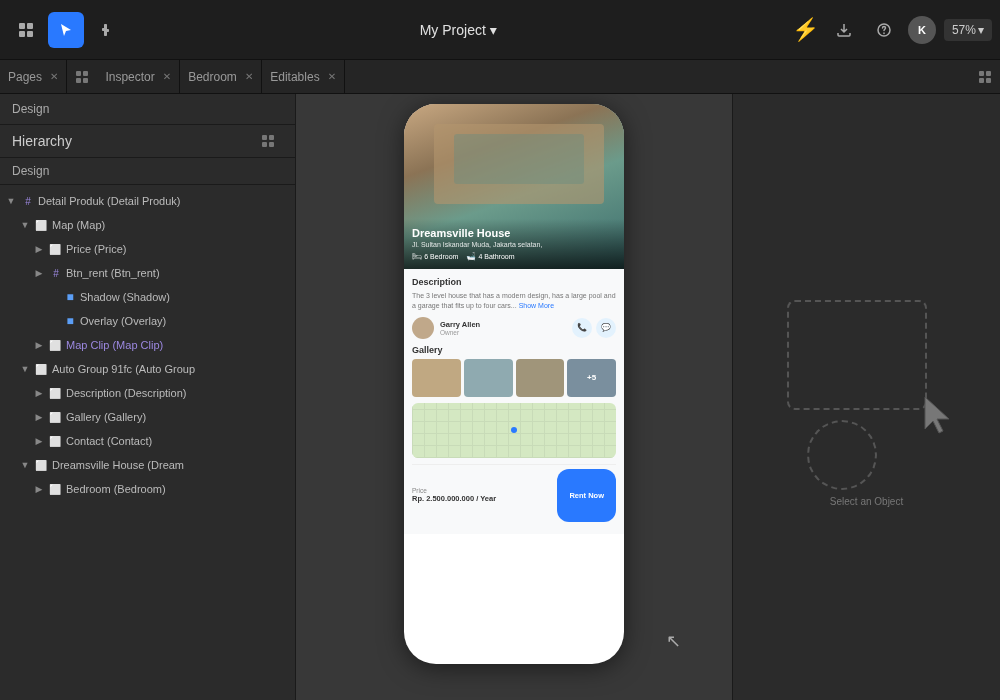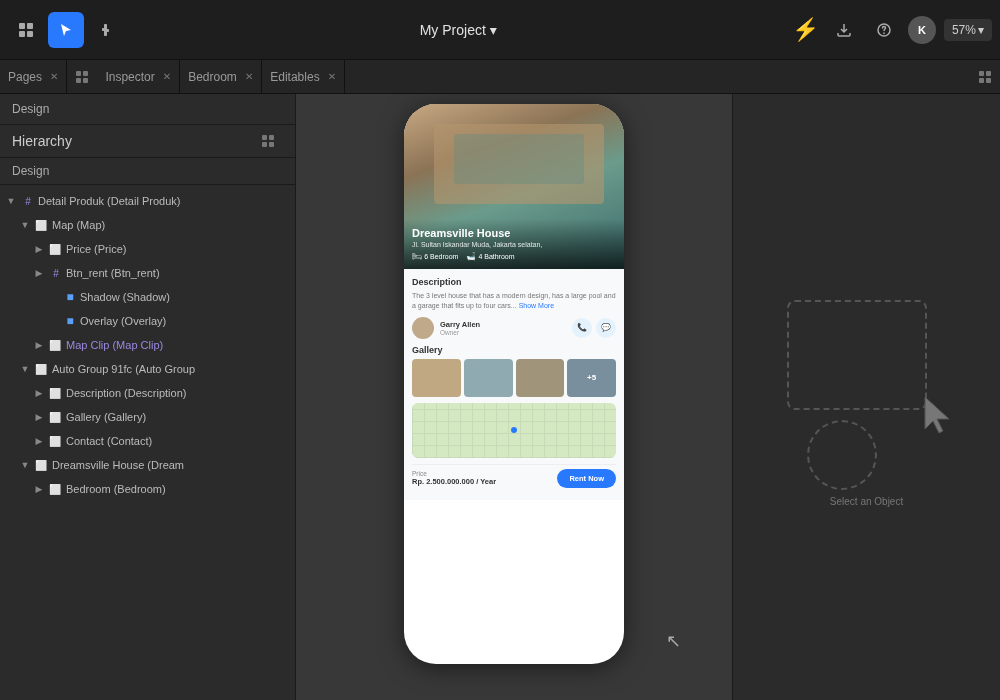--- a/index.html
+++ b/index.html
@@ -86,21 +86,21 @@
     .gallery-item:nth-child(4) { background: #7a8f9e; display: flex; align-items: center; justify-content: center; }
     .gallery-more { color: #fff; font-size: 8px; font-weight: 600; }
 
     .map-area { width: 100%; height: 55px; background: #d4e8c2; border-radius: 6px; margin-bottom: 6px; position: relative; overflow: hidden; }
     .map-bg { width: 100%; height: 100%; background: repeating-linear-gradient(0deg, #c8dbb8 0, #c8dbb8 1px, transparent 1px, transparent 12px), repeating-linear-gradient(90deg, #c8dbb8 0, #c8dbb8 1px, transparent 1px, transparent 12px); }
     .map-dot { position: absolute; top: 50%; left: 50%; transform: translate(-50%,-50%); width: 6px; height: 6px; background: #2979ff; border-radius: 50%; }
 
     .price-row { display: flex; align-items: center; justify-content: space-between; padding: 4px 0; border-top: 1px solid #eee; }
     .price-label { font-size: 6.5px; color: #888; }
     .price-value { font-size: 7.5px; font-weight: 600; color: #333; }
-    .rent-btn { background: #2979ff; color: #fff; border: none; border-radius: 12px; padding: 5px 12px; font-size: 7.5px; font-weight: 600; cursor: pointer; }
+    .rent-btn { background: #2979ff; color: #fff; border: none; border-radius: 12px; padding: 22px 12px; font-size: 7.5px; font-weight: 600; cursor: pointer; }
 
     
     #right-panel { width: 268px; background: #2b2b2b; border-left: 1px solid #1a1a1a; display: flex; flex-direction: column; align-items: center; justify-content: center; position: relative; }
     .select-object-area { display: flex; flex-direction: column; align-items: center; justify-content: center; gap: 16px; }
     .dashed-rect { width: 140px; height: 110px; border: 2px dashed #555; border-radius: 8px; position: relative; }
     .dashed-circle { width: 70px; height: 70px; border: 2px dashed #555; border-radius: 50%; position: absolute; bottom: -40px; left: 20px; }
     .select-label { color: #777; font-size: 10px; font-weight: 500; margin-top: 30px; }
 
     
     .canvas-cursor { position: absolute; bottom: 60px; left: 370px; color: #aaa; font-size: 18px; pointer-events: none; }

